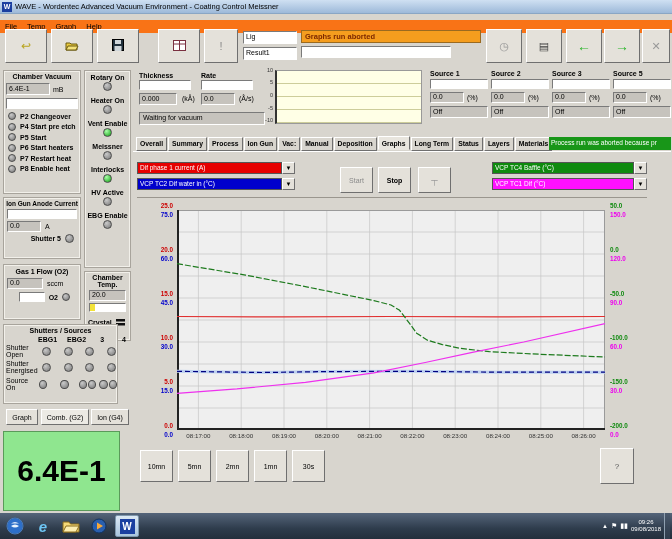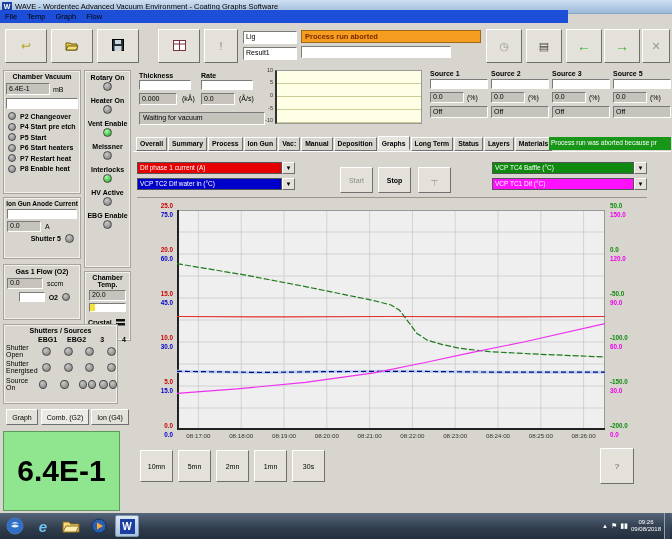--- a/index.html
+++ b/index.html
@@ -3,21 +3,21 @@
 <meta charset="utf-8">
 <style>
   * { margin:0; padding:0; box-sizing:border-box; }
   body { font-family:"Liberation Sans", sans-serif; background:#000; }
   #app { position:relative; width:672px; height:539px; background:#d8d5ce; overflow:hidden; font-size:7px; color:#000; }
   .abs { position:absolute; }
 
   
   #titlebar { left:0; top:0; width:672px; height:14px; background:linear-gradient(#cfe0f2,#9db9d9); display:flex; align-items:center; gap:3px; padding-left:2px; font-size:7.5px; border-bottom:1px solid #8aa6c4; }
   #title-icon { width:10px; height:10px; background:#1b3fa0; color:#fff; font-weight:bold; font-size:7px; display:flex; align-items:center; justify-content:center; }
-  #menubar { left:0; top:10px; width:568px; height:13px; display:flex; gap:10px; align-items:center; padding-left:5px; font-size:7.5px; background:#1d4ed8; }
+  #menubar { left:0; top:20px; width:672px; height:13px; display:flex; gap:10px; align-items:center; padding-left:5px; font-size:7.5px; background:#f97316; }
 
   .btn { background:#e4e1da; border:1px solid; border-color:#ffffff #6f6f6f #6f6f6f #ffffff; display:flex; align-items:center; justify-content:center; }
   .inset { border:1px solid; border-color:#7a7a7a #ffffff #ffffff #7a7a7a; background:#fff; }
   .inset.grey { background:#c6c3bd; }
   .led { width:9px; height:9px; border-radius:50%; background:radial-gradient(circle at 35% 30%, #c9c9c9, #787878); border:1px solid #4c4c4c; }
   .led.on { background:radial-gradient(circle at 35% 30%, #aaffaa, #0fa00f); }
   .led.sm { width:8px; height:8px; }
   .gbox { border:1px solid #a8a49c; box-shadow:inset 0 0 0 1px #f2f0ea; }
   .lbl { font-size:7px; }
   .b { font-weight:bold; }
@@ -56,28 +56,28 @@
   #tray { position:absolute; right:2px; top:0; height:26px; display:flex; align-items:center; gap:3px; color:#fff; }
   #clock { font-size:6px; text-align:center; line-height:1.25; color:#fff; }
 </style>
 </head>
 <body>
 
 <div id="app">
 
   <div class="abs" id="titlebar">
     <div id="title-icon">W</div>
-    <span>WAVE - Wordentec Advanced Vacuum Environment - Coating Graphs Software</span>
+    <span>WAVE - Wordentec Advanced Vacuum Environment - Coating Control Meissner</span>
   </div>
 
   <div class="abs" id="menubar">
     <span>File</span>
     <span>Temp</span>
     <span>Graph</span>
-    <span>Flow</span>
+    <span>Help</span>
   </div>
 
   <div class="abs btn tool-btn" style="left:5px; top:29px;">
     <span style="color:#b9a520; font-size:12px;">↩</span>
   </div>
   <div class="abs btn tool-btn" style="left:51px; top:29px;">
     <span>
       <svg width="14" height="11">
           <path d="M1 3 h4 l1 1 h6 v6 h-11 z" fill="#e8c93e" stroke="#6b5a10"></path>
           <path d="M1 10 l2 -4 h10 l-2 4 z" fill="#f5e27a" stroke="#6b5a10"></path>
@@ -102,21 +102,21 @@
         </svg>
     </span>
   </div>
   <div class="abs btn tool-btn" style="left:204px; top:29px; width:34px;">
     <span style="color:#8a8a8a;">!</span>
   </div>
 
   <div class="abs inset" style="left:243px; top:31px; width:54px; height:13px; font-size:7px; padding:1px 2px;">Lig</div>
   <div class="abs inset" style="left:243px; top:47px; width:54px; height:13px; font-size:7px; padding:1px 2px;">Result1</div>
 
-  <div class="abs" id="status-orange" style="left:301px; top:30px; width:180px; height:13px;">Process run aborted</div>
+  <div class="abs" id="status-orange" style="left:301px; top:30px; width:180px; height:13px;">Graphs run aborted</div>
   <div class="abs inset" style="left:301px; top:46px; width:150px; height:12px;"></div>
 
   <div class="abs btn tool-btn" style="left:486px; top:29px; width:36px;">
       <span style="color:#999;">◷</span>
     </div>
   <div class="abs btn tool-btn" style="left:526px; top:29px; width:36px;">
       <span style="color:#444;">▤</span>
     </div>
   <div class="abs btn tool-btn" style="left:566px; top:29px; width:36px;">
       <span class="arrow-green">←</span>

